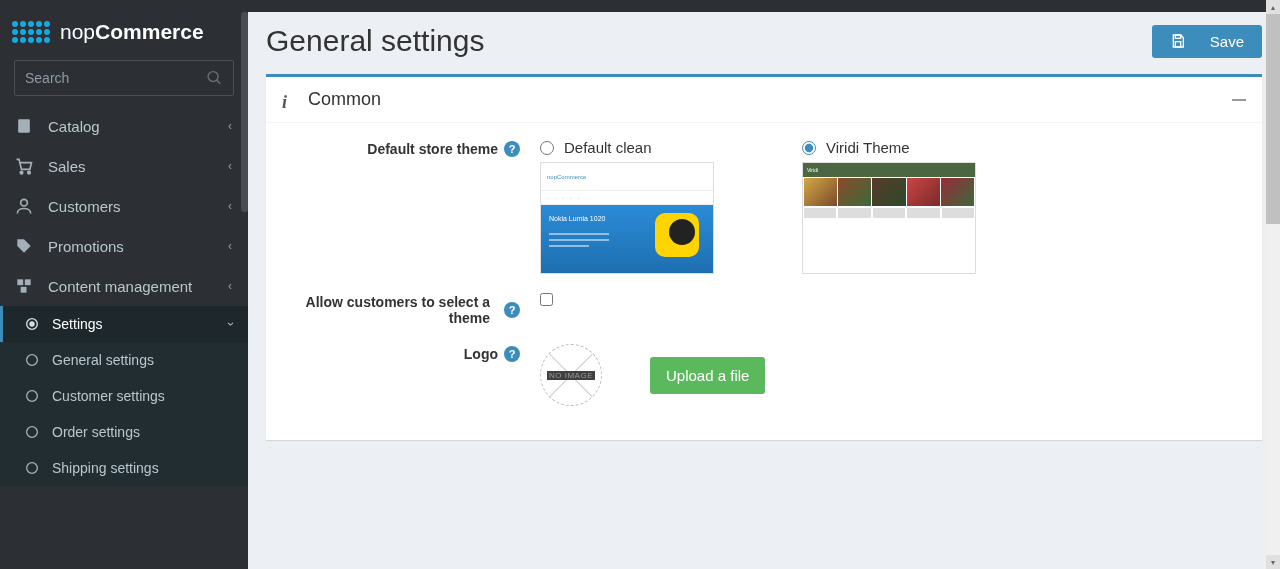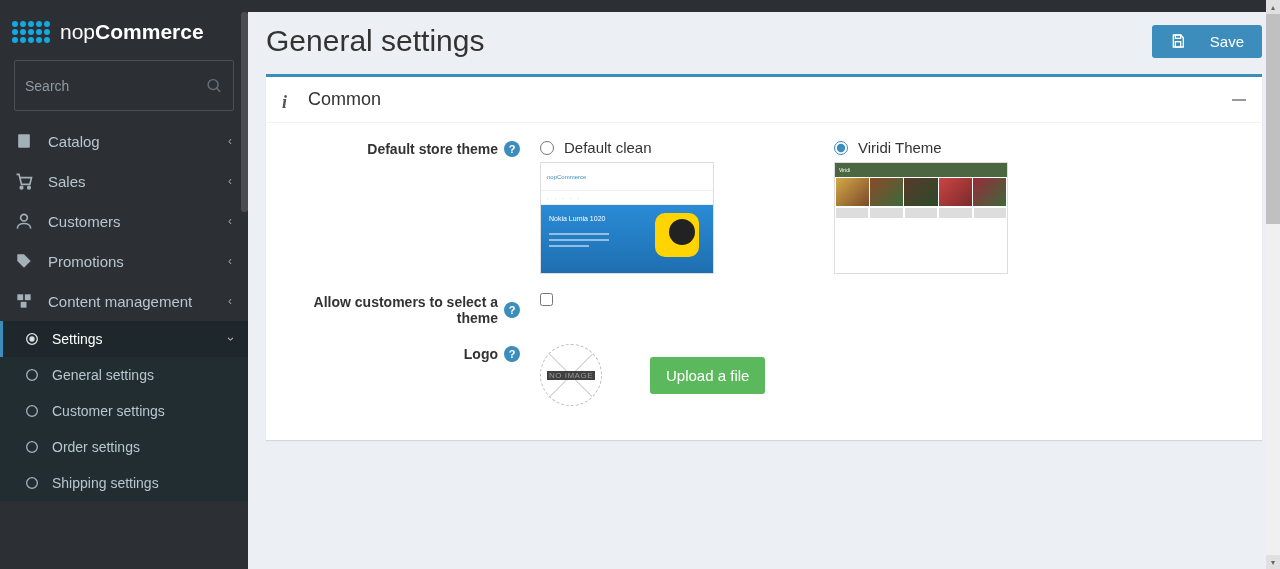--- a/index.html
+++ b/index.html
@@ -5,21 +5,21 @@
 *{box-sizing:border-box;margin:0;padding:0;font-family:"Segoe UI",Arial,sans-serif}
 body{background:#f4f4f4;width:1280px;height:569px;overflow:hidden;position:relative}
 .topbar{height:12px;background:#2c2f34}
 .layout{display:flex;height:557px}
 .sidebar{width:248px;background:#2c2f34;color:#b8c7ce;flex-shrink:0;overflow-y:auto}
 .logo-area{display:flex;align-items:center;padding:8px 12px 10px 12px;color:#fff}
 .logo-dots{display:grid;grid-template-columns:repeat(5,6px);grid-template-rows:repeat(3,6px);gap:2px;margin-right:10px}
 .logo-dots span{width:6px;height:6px;border-radius:50%;background:#15a9e0}
 .logo-text{font-size:21px;font-weight:400;color:#fff}
 .logo-text b{font-weight:700}
-.search-box{margin:6px 14px 10px 14px;height:51px;border:1px solid #4a4f57;background:#2c2f34;display:flex;align-items:center;padding:0 10px;border-radius:2px}
+.search-box{margin:6px 14px 10px 14px;height:36px;border:1px solid #4a4f57;background:#2c2f34;display:flex;align-items:center;padding:0 10px;border-radius:2px}
 .search-box input{flex:1;background:transparent;border:0;color:#b8c7ce;font-size:14px;outline:none}
 .search-box input::placeholder{color:#8e9aa4}
 .search-ic{width:18px;height:18px;opacity:.6}
 .nav{list-style:none}
 .nav li{display:flex;align-items:center;padding:10px 14px;font-size:15px;cursor:pointer;position:relative}
 .nav li .ic{width:20px;height:20px;margin-right:14px;display:flex;align-items:center;justify-content:center;opacity:.85}
 .nav li .chev{position:absolute;right:16px;font-size:12px;opacity:.7}
 .nav li.active{background:#1e282c;color:#fff}
 .nav li.active::before{content:"";position:absolute;left:0;top:0;bottom:0;width:3px;background:#3c8dbc}
 .nav li.sub{padding-left:24px;font-size:14px;background:#222d32}
@@ -34,21 +34,21 @@
 .toggle-knob{width:18px;height:30px;background:#fff;border:1px solid #ccc;border-radius:10px;margin:0 4px}
 .toggle-label{flex:1;text-align:center;color:#3c8dbc;font-size:15px}
 .card{background:#fff;border-top:3px solid #3c8dbc;box-shadow:0 1px 1px rgba(0,0,0,.1)}
 .card-head{padding:12px 16px;display:flex;align-items:center;justify-content:space-between;border-bottom:1px solid #f4f4f4;color:#333}
 .card-head .title-wrap{display:flex;align-items:center;gap:10px;font-size:18px}
 .card-body{padding:16px}
 .form-row{display:flex;align-items:flex-start;margin-bottom:18px}
 .form-label{width:246px;text-align:right;padding-right:8px;font-weight:700;color:#333;font-size:14px;display:flex;justify-content:flex-end;align-items:flex-start;gap:6px;padding-top:2px}
 .help{width:16px;height:16px;border-radius:50%;background:#3c8dbc;color:#fff;font-size:11px;display:inline-flex;align-items:center;justify-content:center;font-weight:700;cursor:help;flex-shrink:0}
 .form-ctrl{flex:1;padding-left:12px}
-.themes{display:flex;gap:120px}
+.themes{display:flex;gap:88px}
 .theme-opt{display:flex;flex-direction:column}
 .theme-opt-head{display:flex;align-items:center;gap:10px;font-size:15px;color:#333;margin-bottom:6px}
 .theme-opt-head input{width:14px;height:14px;accent-color:#3c8dbc}
 .theme-preview{width:174px;height:112px;border:1px solid #ddd;background:#fff;overflow:hidden}
 .tp-default{display:flex;flex-direction:column}
 .tp-default-top{height:28px;background:#fff;border-bottom:1px solid #eee;display:flex;align-items:center;padding:0 6px;gap:4px}
 .tp-default-top .mini{font-size:6px;color:#3c8dbc}
 .tp-default-nav{height:14px;background:#fff;border-bottom:1px solid #eee;display:flex;gap:6px;padding:0 6px;align-items:center}
 .tp-default-nav span{font-size:5px;color:#666}
 .tp-default-hero{flex:1;background:linear-gradient(180deg,#2a8bd6 0%,#1e6fb0 100%);position:relative}
@@ -296,21 +296,21 @@
                       <div></div>
                     </div>
                 </div>
               </div>
             </div>
           </div>
         </div>
 
         <div class="form-row">
           <div class="form-label" style="flex-direction:column;align-items:flex-end">
-            <div style="display:flex;gap:6px;align-items:center">
+            <div style="display:flex;gap:14px;align-items:center">
               <span style="text-align:right;max-width:200px">Allow customers to select a theme</span>
               <span class="help">?</span>
             </div>
           </div>
           <div class="form-ctrl">
             <input type="checkbox" style="">
           </div>
         </div>
 
         <div class="form-row">

